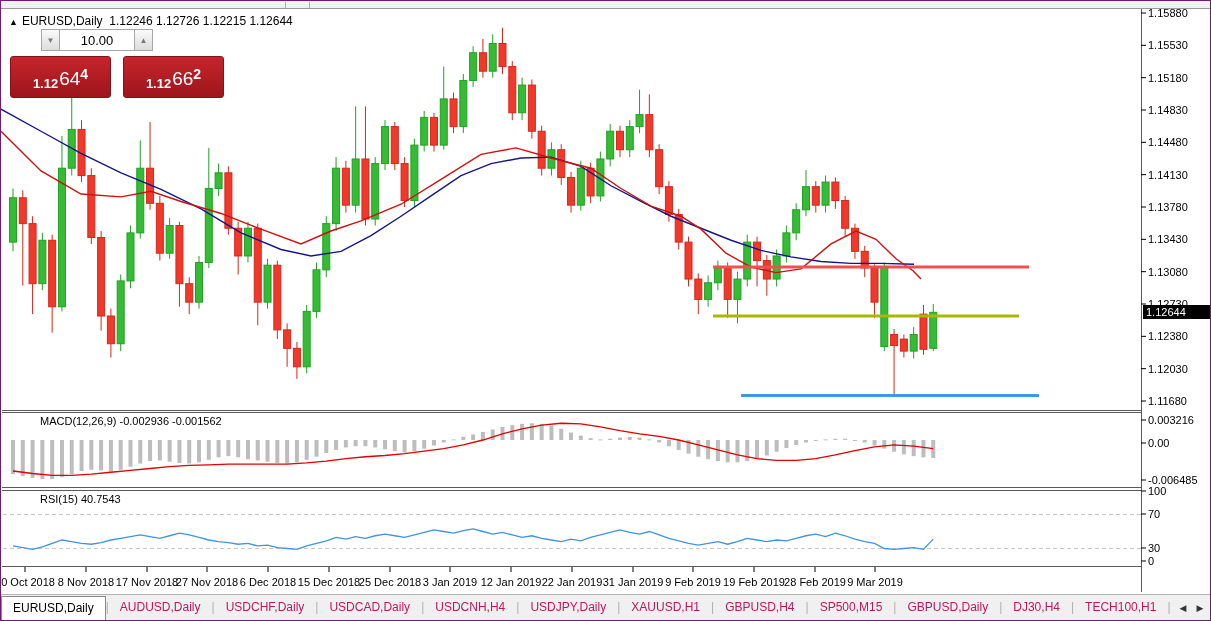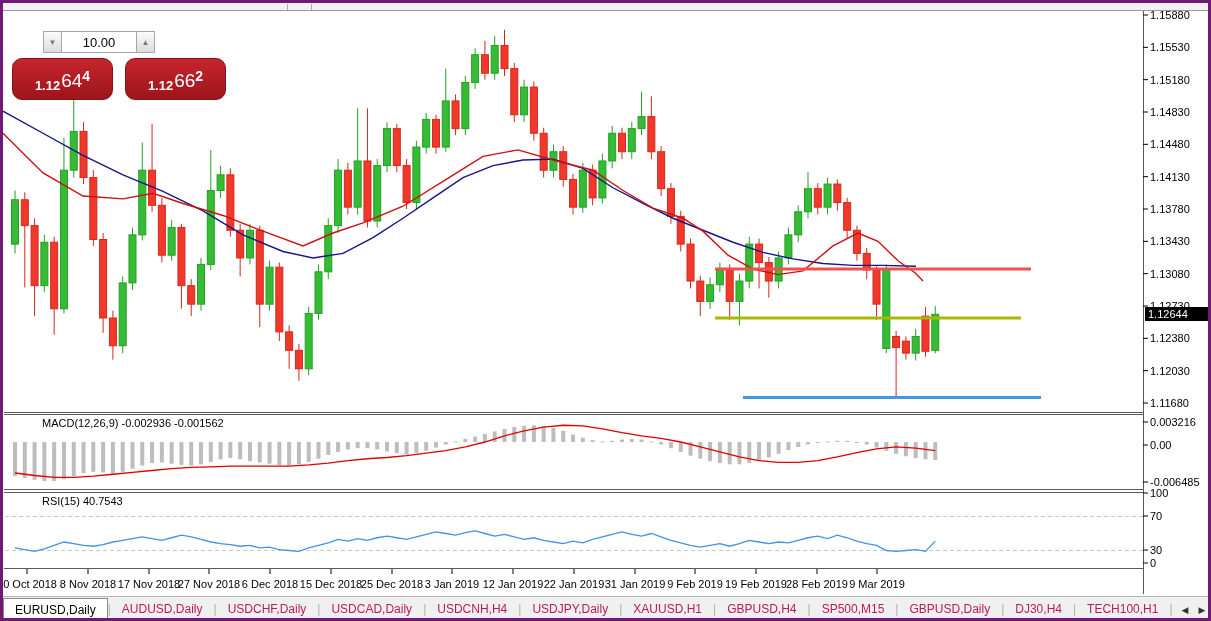--- a/index.html
+++ b/index.html
@@ -1,37 +1,37 @@
 <!DOCTYPE html>
 <html><head>
 <meta charset="utf-8">
 <style>
   html,body{margin:0;padding:0;background:#e8e8e8;}
   #app{position:relative;width:1211px;height:621px;background:#ffffff;
        font-family:"Liberation Sans",sans-serif;overflow:hidden;
-       border:3px solid #701a75;box-sizing:border-box;}
+       border:1px solid #701a75;box-sizing:border-box;}
   #topstrip{position:absolute;left:0;top:0;width:1211px;height:8px;background:#f1f1f1;
        border-bottom:1px solid #9a9a9a;box-sizing:border-box;}
   .strip-notch{position:absolute;top:1px;width:1px;height:6px;background:#aaa;}
   #cv{position:absolute;left:0;top:0;}
   #hdr{position:absolute;left:8px;top:13px;font-size:12px;color:#000;white-space:nowrap;}
   #hdr .arr{font-size:9px;margin-right:4px;}
   
   #widget{position:absolute;left:9px;top:28px;width:216px;}
   #wrow1{display:flex;align-items:stretch;height:22px;}
   .tbtn{color:#fff;font-size:12px;font-weight:bold;display:flex;align-items:center;justify-content:center;
         background:linear-gradient(180deg,#ea5a50,#d63a31);border:1px solid #b02a22;border-radius:3px;
         width:28px;cursor:pointer;box-sizing:border-box;margin-top:32px;}
   .spin{width:19px;background:linear-gradient(180deg,#fbfbfb,#dcdcdc);border:1px solid #a7a7a7;
         color:#777;font-size:8px;display:flex;align-items:center;justify-content:center;cursor:pointer;box-sizing:border-box;}
   #volfield{width:74px;background:#fff;border:1px solid #a7a7a7;border-left:none;border-right:none;
         font-size:13px;color:#000;display:flex;align-items:center;justify-content:center;box-sizing:border-box;}
   #wrow1 .gap{width:3px;}
   #wrow2{display:flex;margin-top:5px;}
-  .bigbox{width:101px;height:42px;border-radius:10px;border:1px solid #83121a;
+  .bigbox{width:101px;height:42px;border-radius:3px;border:1px solid #83121a;
         background:linear-gradient(180deg,#c6252c,#9d151b);color:#fff;display:flex;align-items:flex-end;
         justify-content:center;padding-bottom:4px;box-sizing:border-box;cursor:pointer;}
   .bigbox .frac{font-size:13px;font-weight:bold;line-height:18px;margin-right:1px;}
   .bigbox .big{font-size:19px;font-weight:normal;line-height:28px;}
   .bigbox .sup{font-size:14px;font-weight:bold;line-height:30px;align-self:flex-start;margin-top:2px;}
   #wrow2 .gap{width:12px;}
   
   .panelabel{position:absolute;left:6px;font-size:11px;color:#000;white-space:nowrap;padding-left:33px;}
   
   #pricetag{position:absolute;left:1142px;top:304px;width:69px;height:14px;background:#000;color:#fff;
@@ -422,20 +422,21 @@
       <line x1="692" y1="566" x2="692" y2="571" stroke="#000" stroke-width="1"></line>
       <text x="692" y="585" font-size="11" fill="#000" text-anchor="middle" font-family="&quot;Liberation Sans&quot;,sans-serif">9 Feb 2019</text>
       <line x1="753" y1="566" x2="753" y2="571" stroke="#000" stroke-width="1"></line>
       <text x="753" y="585" font-size="11" fill="#000" text-anchor="middle" font-family="&quot;Liberation Sans&quot;,sans-serif">19 Feb 2019</text>
       <line x1="814" y1="566" x2="814" y2="571" stroke="#000" stroke-width="1"></line>
       <text x="814" y="585" font-size="11" fill="#000" text-anchor="middle" font-family="&quot;Liberation Sans&quot;,sans-serif">28 Feb 2019</text>
       <line x1="874" y1="566" x2="874" y2="571" stroke="#000" stroke-width="1"></line>
       <text x="874" y="585" font-size="11" fill="#000" text-anchor="middle" font-family="&quot;Liberation Sans&quot;,sans-serif">9 Mar 2019</text>
     </svg>
 
+  <div id="hdr"><span class="arr">▲</span><span>EURUSD,Daily</span>&nbsp;&nbsp;<span>1.12246 1.12726 1.12215 1.12644</span></div>
 
   <div id="widget">
     <div id="wrow1">
       <div class="tbtn">SELL</div>
       <div class="gap"></div>
       <div class="spin">
           <span>▼</span>
         </div>
       <div id="volfield">10.00</div>
       <div class="spin">

